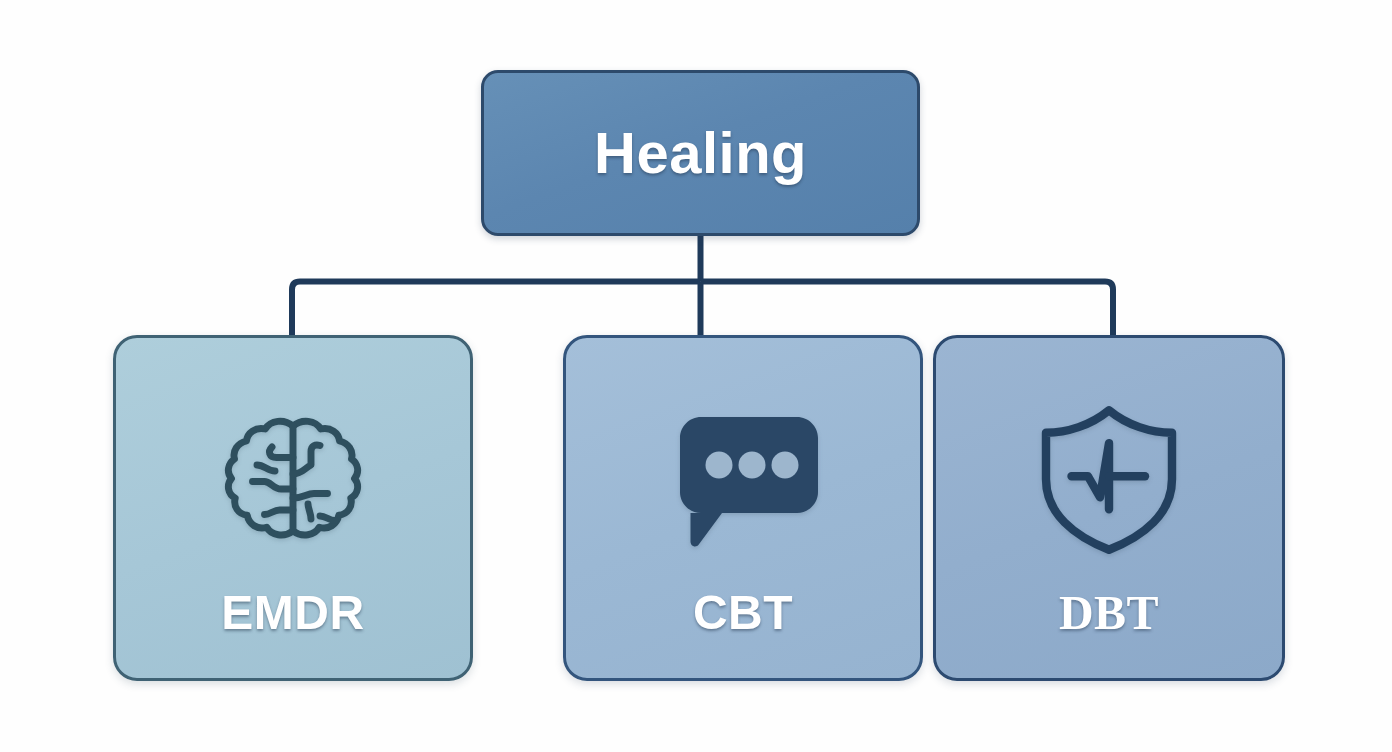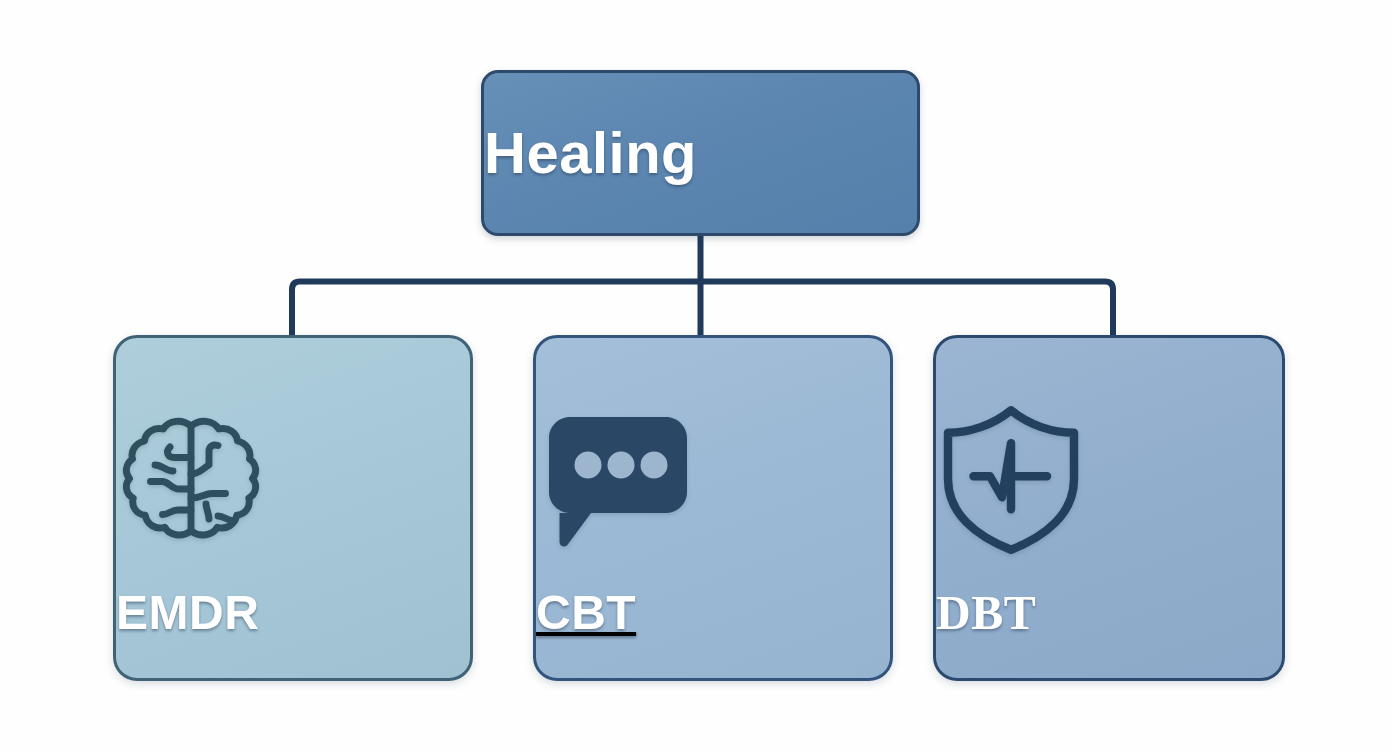--- a/index.html
+++ b/index.html
@@ -27,21 +27,21 @@
     width: 1392px;
     height: 752px;
     pointer-events: none;
   }
   
   .node {
     position: absolute;
     box-sizing: border-box;
     display: flex;
     flex-direction: column;
-    align-items: flex-start;
+    align-items: center;
     justify-content: center;
   }
   .node-label {
     color: #ffffff;
     font-weight: bold;
     letter-spacing: 0.5px;
     text-shadow: 0 2px 3px rgba(30,48,70,0.45);
     white-space: nowrap;
   }
   
@@ -78,25 +78,24 @@
     line-height: 1;
     margin-top: 14px;
   }
   #node-emdr {
     left: 113px;
     background: linear-gradient(160deg, #aecedb 0%, #a6c7d7 50%, #9fc1d2 100%);
     border: 3px solid #3f6274;
     box-shadow: 0 3px 8px rgba(45,70,90,0.18);
   }
   #node-cbt {
-    left: 533px;
+    left: 563px;
     background: linear-gradient(160deg, #a4bfd9 0%, #9bb8d4 50%, #96b3d0 100%);
     border: 3px solid #33557d;
     box-shadow: 0 3px 8px rgba(40,60,90,0.18);
-    text-decoration: underline;
   }
   #node-dbt {
     left: 933px;
     width: 352px;
     background: linear-gradient(160deg, #9bb5d2 0%, #92aecd 50%, #8ca9c9 100%);
     border: 3px solid #2c4a70;
     box-shadow: 0 3px 8px rgba(40,60,90,0.18);
     font-family: Liberation Serif, serif;
   }
   .icon-svg {

